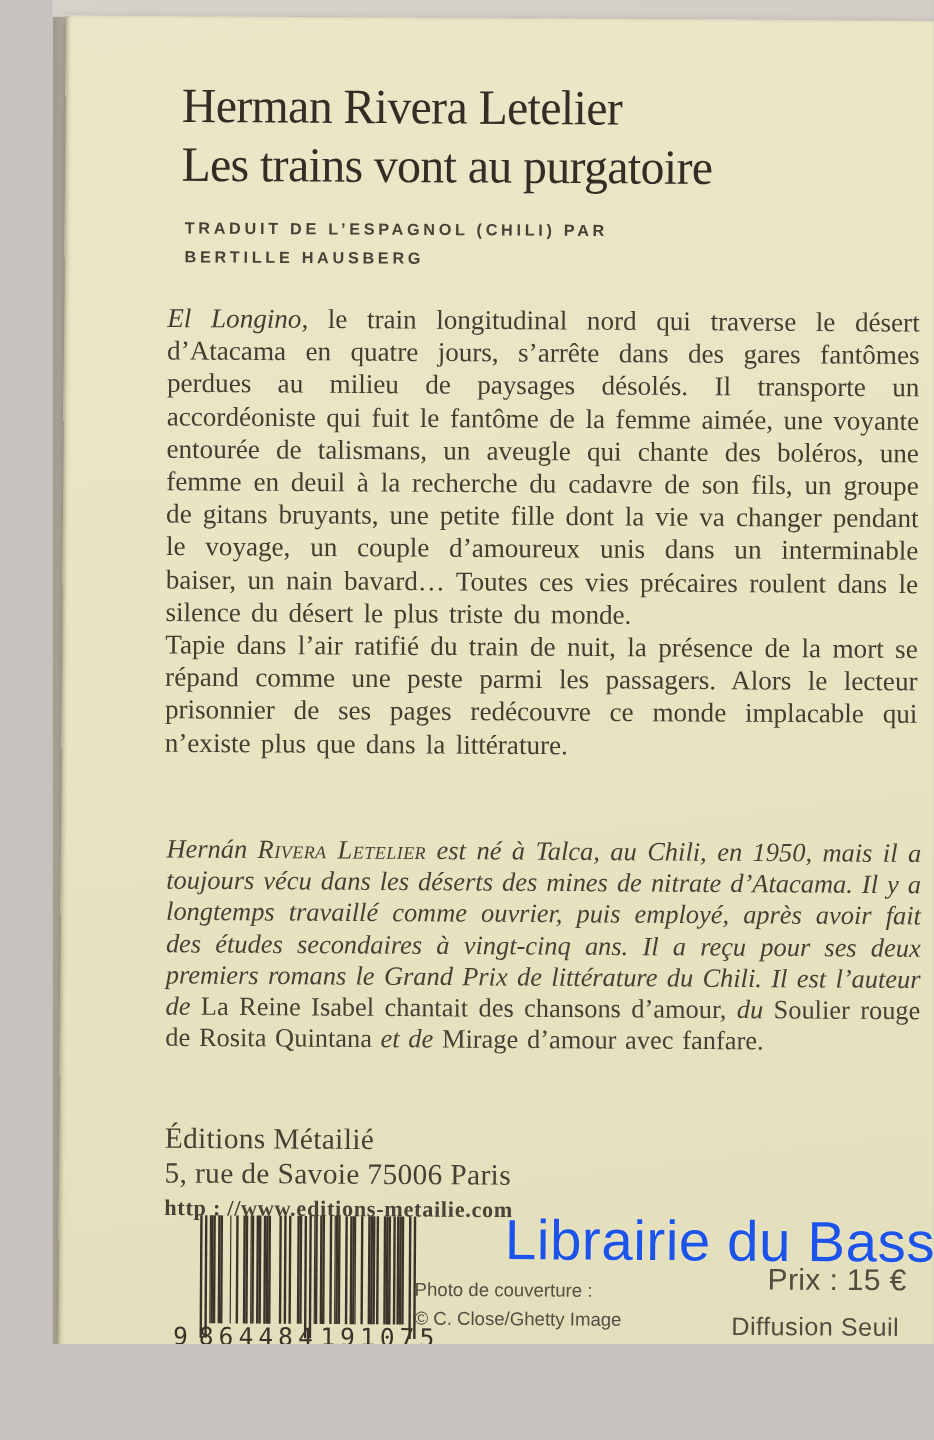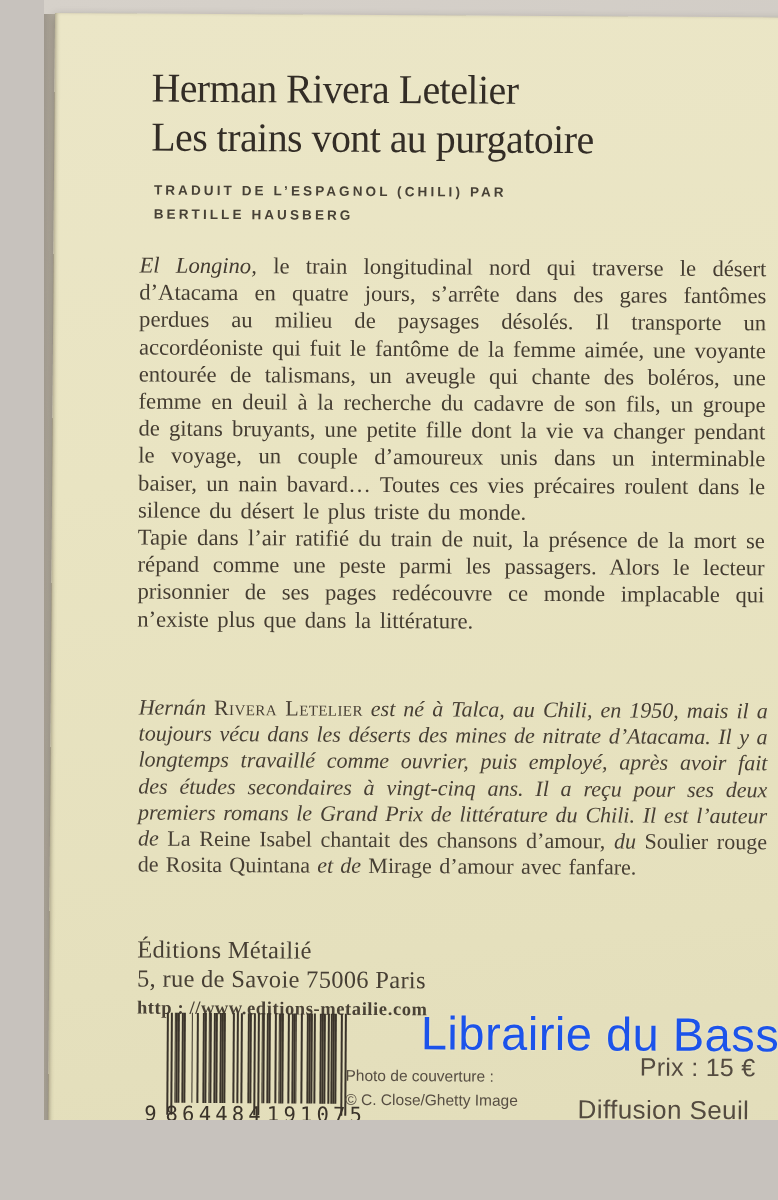--- a/index.html
+++ b/index.html
@@ -47,21 +47,21 @@
     color:#443c31;text-align:justify;word-spacing:.13em;
   }
   .synopsis p{margin:0;}
   .bio{
     position:absolute;left:88px;top:681px;width:629px;
     font-size:22px;line-height:26.2px;
     color:#473f34;text-align:justify;word-spacing:.08em;
   }
   .seg-i{font-style:italic;}
   .seg-r{font-style:normal;}
-  .seg-sc{font-variant:small-caps;letter-spacing:.4px;}
+  .seg-sc{font-style:italic;font-variant:small-caps;letter-spacing:.4px;}
   .publisher{position:absolute;left:88px;top:921px;color:#473f34;}
   .publisher .name,.publisher .address{font-size:24.5px;line-height:29px;letter-spacing:.3px;}
   .publisher .website{font-size:18.5px;line-height:25px;font-weight:700;letter-spacing:.6px;margin-top:3px;color:#4a4236;}
   .watermark{
     position:absolute;left:372px;top:990px;
     font-family:"Liberation Sans", sans-serif;
     font-size:47px;font-weight:400;letter-spacing:.5px;
     white-space:nowrap;
     text-shadow:0 0 3px rgba(245,243,230,.55);
   }
@@ -230,17 +230,17 @@
       </div>
     </div>
 
     <div class="credits">
       <div>Photo de couverture :</div>
       <div>© C. Close/Ghetty Image</div>
       <div class="design">Couverture : Hoch</div>
     </div>
 
     <div class="price sales-line" style="position:absolute;right:46px;top:1036px;font-family:'Liberation Sans',sans-serif;color:#544b40;font-size:25px;">Prix : 15 €</div>
-    <div class="distrib sales-line" style="position:absolute;right:52px;top:1078px;font-family:'Liberation Sans',sans-serif;color:#544b40;font-size:26px;">Diffusion Seuil</div>
+    <div class="distrib sales-line" style="position:absolute;right:52px;top:1078px;font-family:'Liberation Sans',sans-serif;color:#544b40;font-size:21px;">Diffusion Seuil</div>
     <div class="isbn sales-line" style="position:absolute;right:44px;top:1114px;font-family:'Liberation Sans',sans-serif;color:#544b40;font-size:16.5px;">ISBN : 2-86424-455-1</div>
 
   </div>
 </div>
 
 </body></html>

